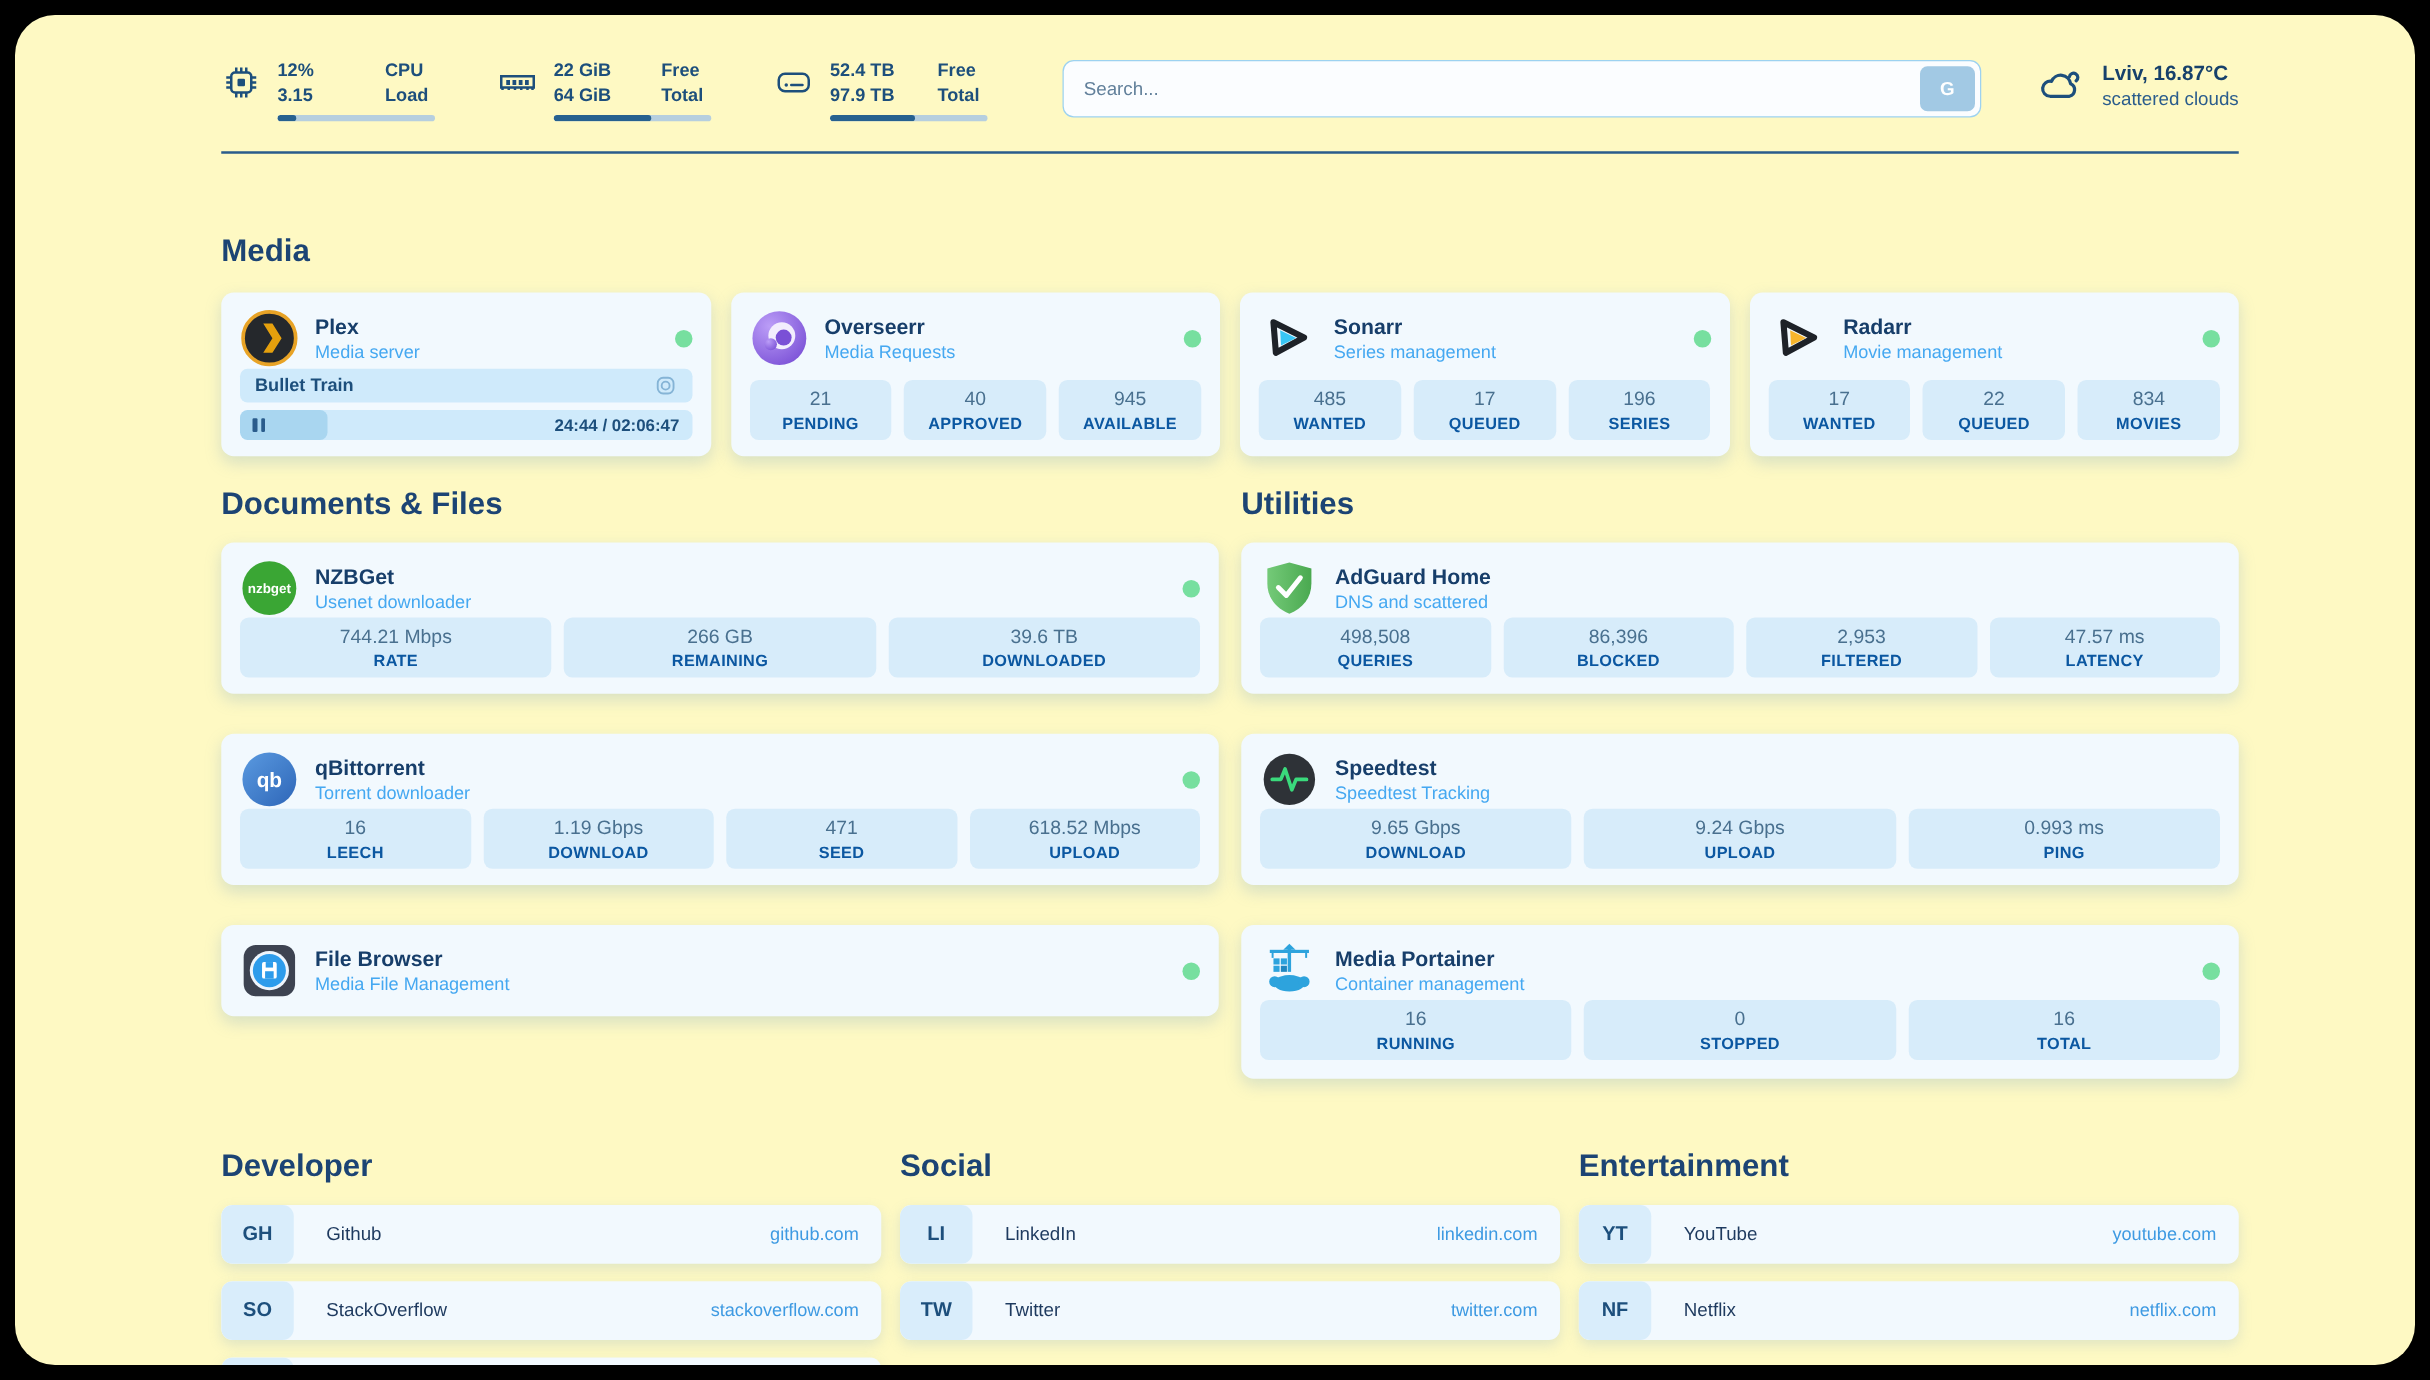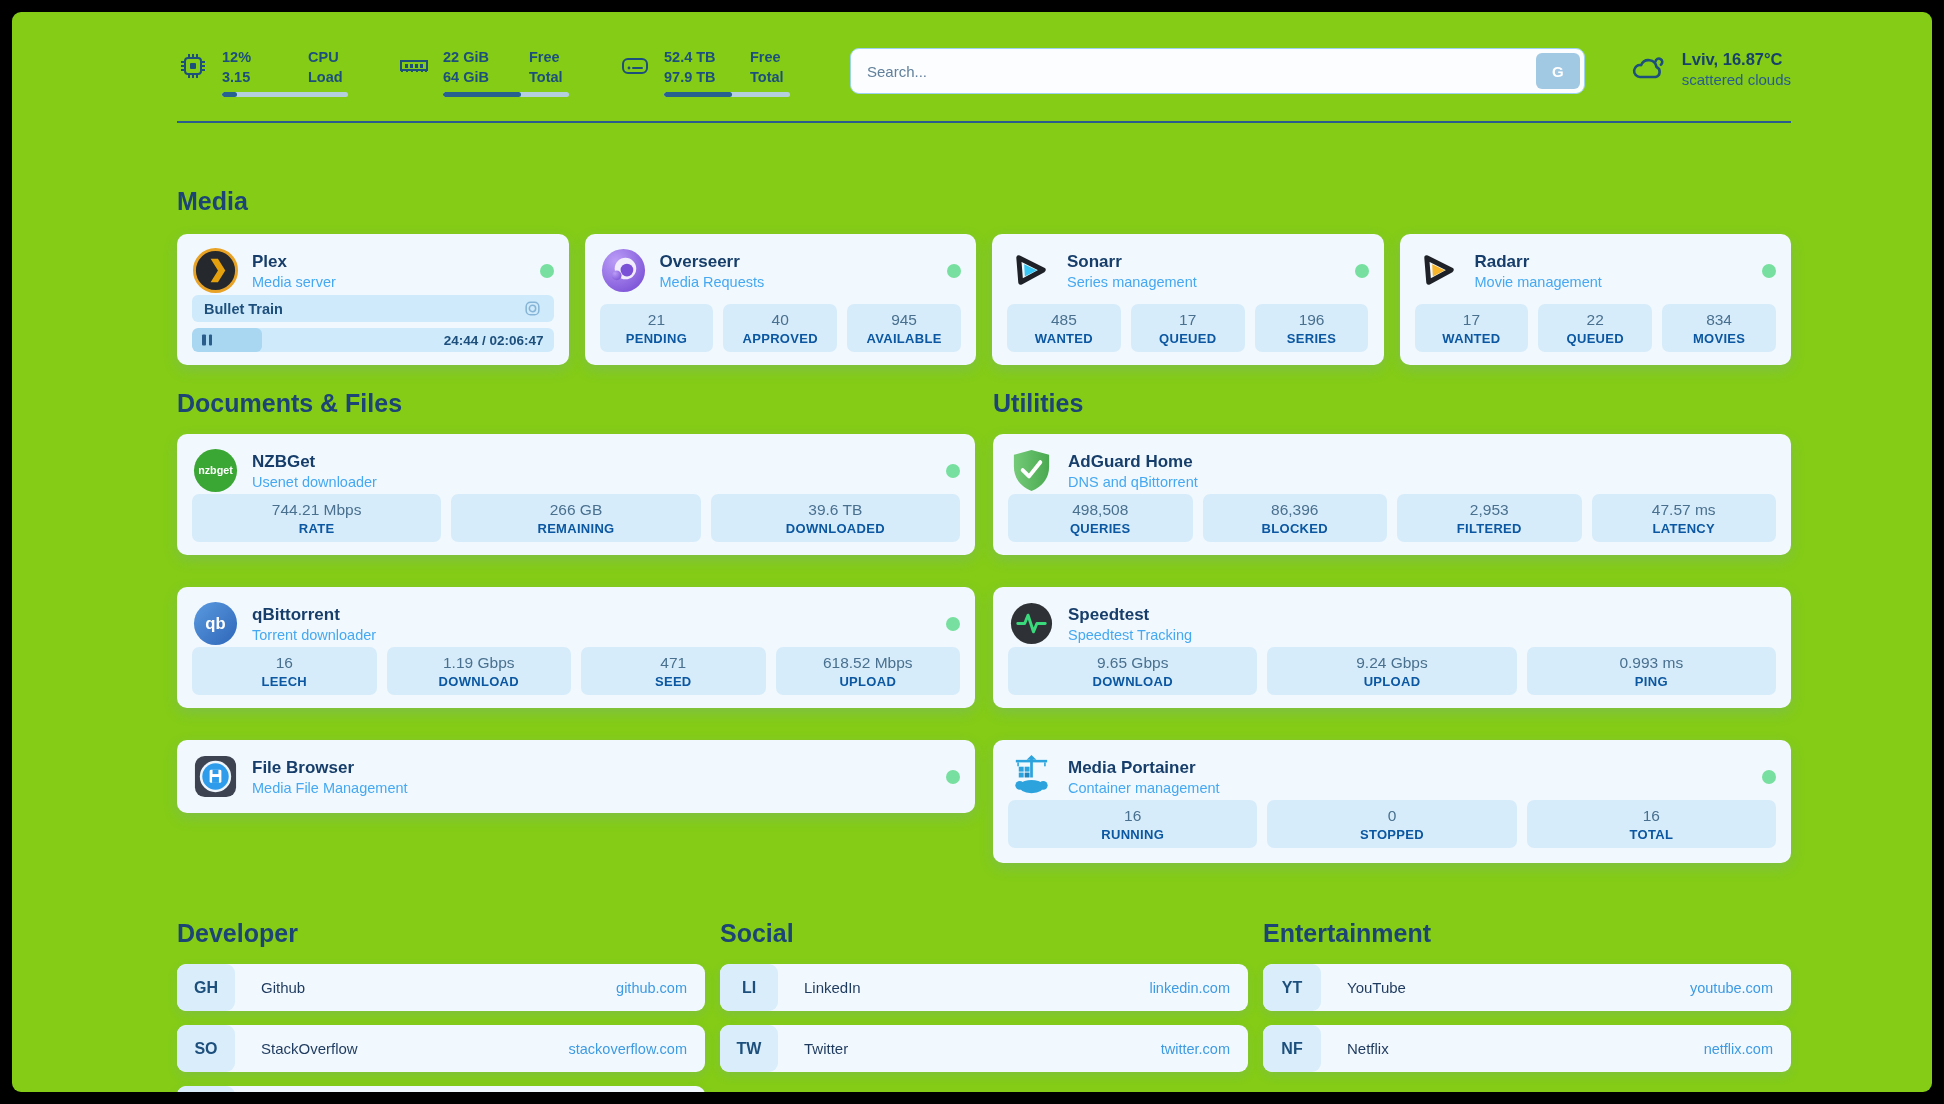--- a/index.html
+++ b/index.html
@@ -2,21 +2,21 @@
 <html><head>
 <meta charset="utf-8">
 <style>
   html,body{margin:0;padding:0;}
   body{
     width:1944px;height:1104px;position:relative;background:#000;
     font-family:"Liberation Sans","DejaVu Sans",sans-serif;
     -webkit-font-smoothing:antialiased;
   }
   .page{
-    position:absolute;inset:12px;background:#84cc16;border-radius:9px;overflow:hidden;
+    position:absolute;inset:12px;background:#fef9c3;border-radius:32px;overflow:hidden;
   }
   .content{margin:0 165px;width:1614px;}
 
   
   .topbar{display:flex;align-items:flex-start;padding-top:36px;color:#1d4f7c;}
   .sysstats{display:flex;gap:38px;align-items:flex-start;}
   .sysstat{display:flex;gap:13px;align-items:flex-start;}
   .sysstat .sicon{width:32px;height:32px;flex:0 0 auto;margin-top:2px;color:#1d4f7c;}
   .sysstat .scols{display:flex;flex-direction:column;}
   .scols .txt{display:flex;gap:34px;font-size:14.5px;font-weight:600;line-height:1.35;}
@@ -437,21 +437,21 @@
                     <linearGradient id="agg" x1="0" y1="0" x2="1" y2="0">
                   <stop offset="0%" stop-color="#74ca78"></stop>
                       <stop offset="100%" stop-color="#4aa950"></stop>
                 </linearGradient>
                   </defs>
                 <path d="M24 3 L42 8 V20 C42 32 35 40.5 24 45 C13 40.5 6 32 6 20 V8 Z" fill="url(#agg)"></path>
                 <path d="M15 23.5 L21.5 30 L33 15.5" stroke="#ffffff" stroke-width="4" fill="none" stroke-linecap="round" stroke-linejoin="round"></path>
               </svg>
               <div class="app-meta">
                 <div class="app-name">AdGuard Home</div>
-                <div class="app-desc">DNS and qBittorrent</div>
+                <div class="app-desc">DNS and scattered</div>
               </div>
             </div>
             <div class="stats">
               <div class="stat">
                 <div class="stat-value">498,508</div>
                 <div class="stat-label">QUERIES</div>
               </div>
               <div class="stat">
                 <div class="stat-value">86,396</div>
                 <div class="stat-label">BLOCKED</div>

